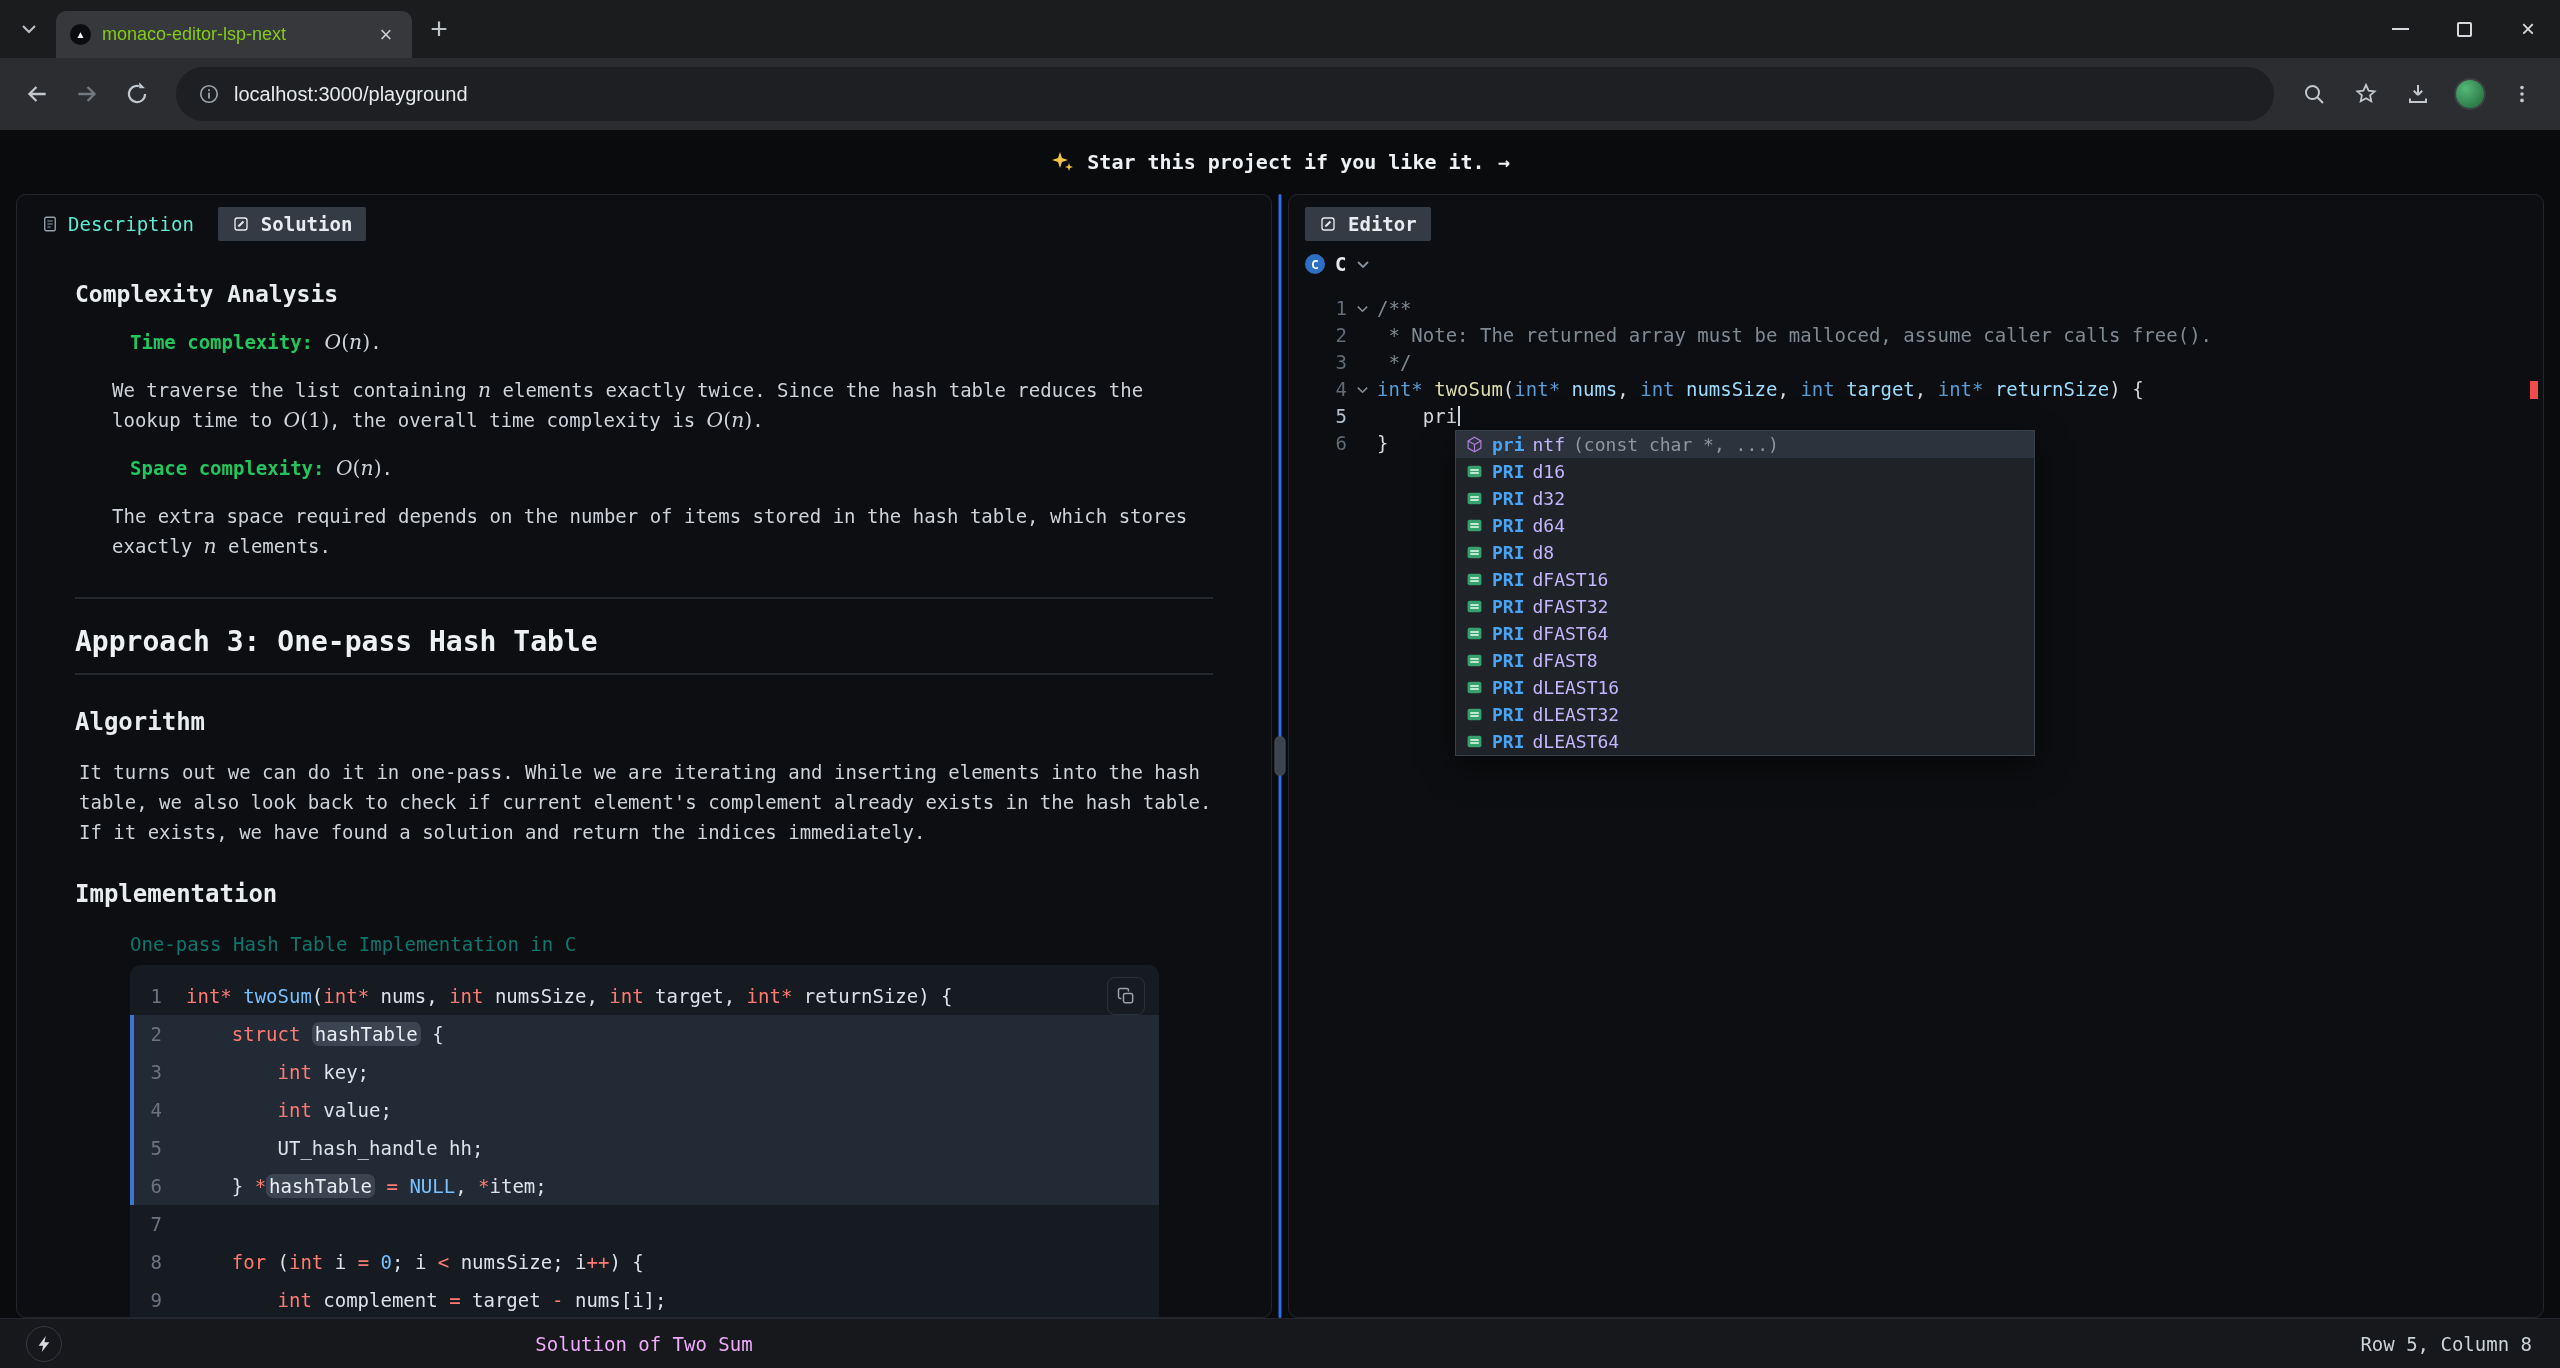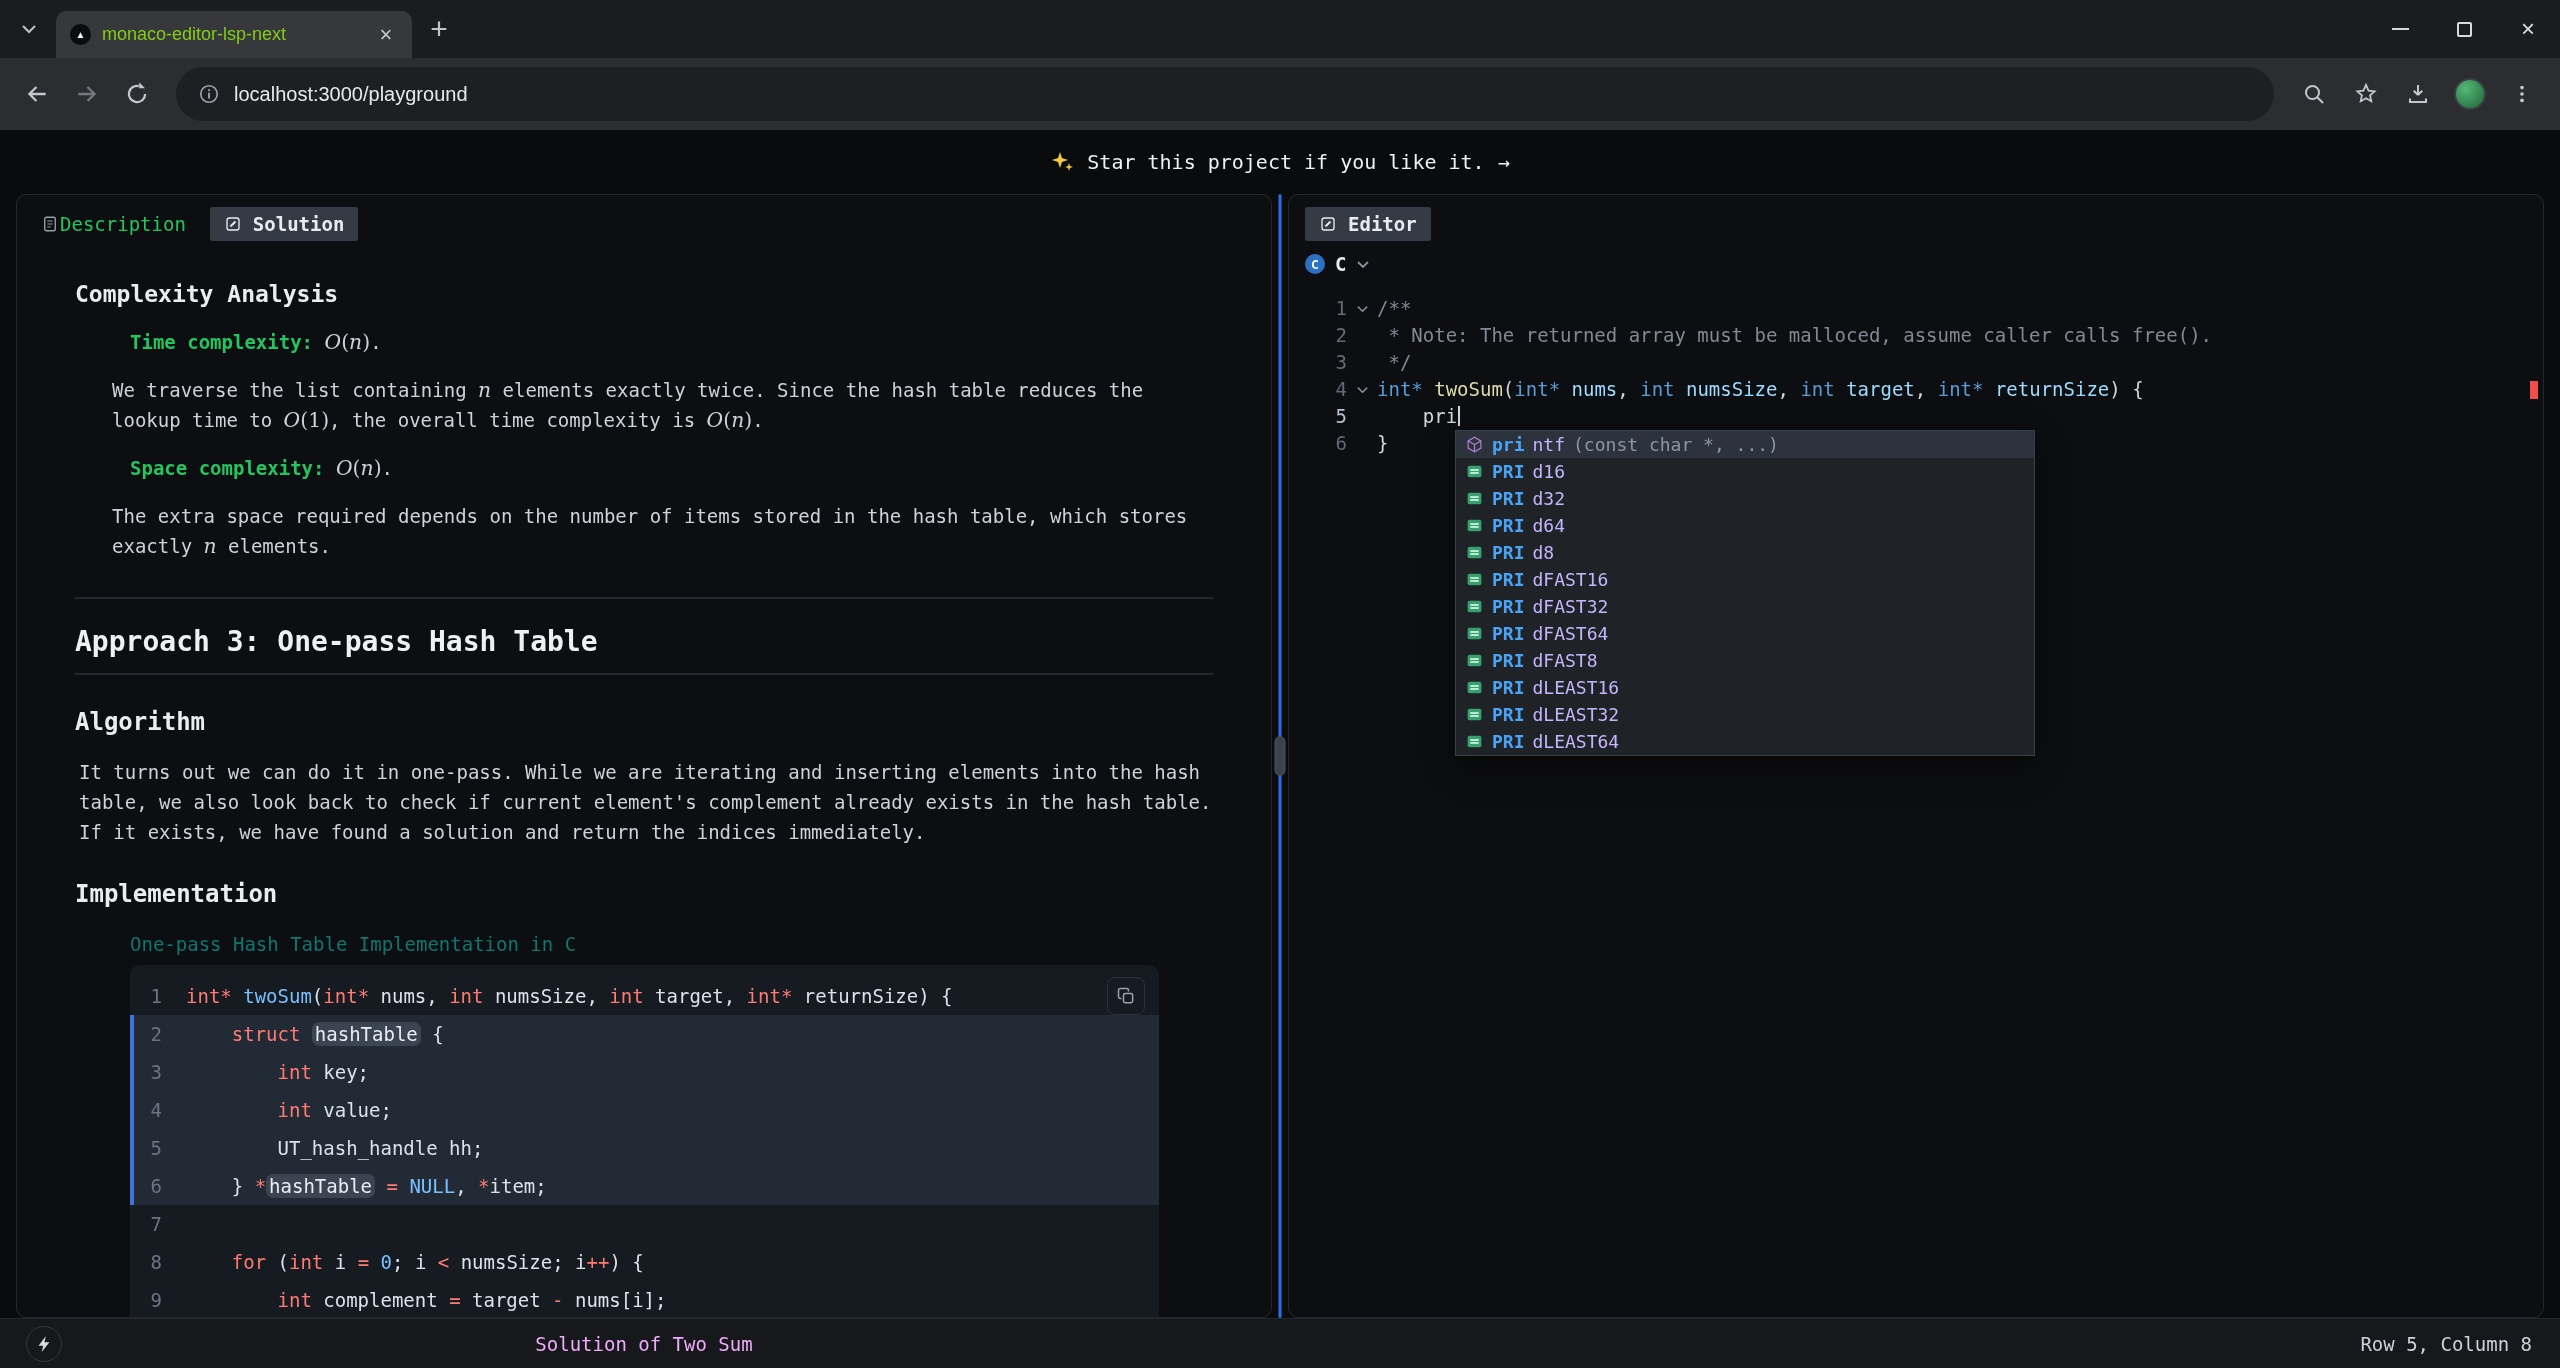--- a/index.html
+++ b/index.html
@@ -29,25 +29,25 @@
 
   .toolbar{height:72px;background:var(--chrome-bar);display:flex;align-items:center;padding:0 16px;gap:8px;font-family:"Liberation Sans",sans-serif}
   .navbtn{width:42px;height:42px;border:none;background:transparent;display:flex;align-items:center;justify-content:center;border-radius:50%}
   .urlbar{flex:1;height:54px;background:var(--chrome-pill);border-radius:27px;display:flex;align-items:center;gap:14px;padding:0 22px;margin:0 10px}
   .url-text{color:#e6e9ec;font-size:20px}
   .toolbtn{width:44px;height:44px;border:none;background:transparent;display:flex;align-items:center;justify-content:center;border-radius:50%}
   .avatar{width:32px;height:32px;border-radius:50%;background:radial-gradient(circle at 35% 32%,#55b877,#2e7d4b 70%);border:2px solid #3c4043}
 
   
   .page{flex:1;display:flex;flex-direction:column;background:var(--page);color:#ced3da}
-  .banner{height:64px;display:flex;align-items:center;justify-content:center;gap:13px;font-size:20px;font-weight:normal;color:#eef1f4}
+  .banner{height:64px;display:flex;align-items:center;justify-content:center;gap:13px;font-size:20px;font-weight:bold;color:#eef1f4}
   .main{display:grid;grid-template-columns:1fr 16px 1fr;padding:0 16px;height:1124px}
   .panel{background:var(--card);border:1px solid var(--border);border-radius:10px;overflow:hidden;display:flex;flex-direction:column}
   .p-header{display:flex;align-items:center;gap:16px;padding:12px 16px 8px}
-  .ghost-tab{display:inline-flex;align-items:center;gap:1px;color:#22c55e;font-size:19px;padding:6px 8px;background:transparent;border:none;font-family:"DejaVu Sans Mono",monospace}
+  .ghost-tab{display:inline-flex;align-items:center;gap:9px;color:#5eead4;font-size:19px;padding:6px 8px;background:transparent;border:none;font-family:"DejaVu Sans Mono",monospace}
   .pill{display:inline-flex;align-items:center;gap:11px;background:#353b44;color:#e8ecf1;border-radius:2px;padding:6px 14px;font-size:19px;font-weight:bold;border:none;font-family:"DejaVu Sans Mono",monospace}
 
   
   .divider{position:relative}
   .divider::before{content:'';position:absolute;left:50%;transform:translateX(-50%);top:0;bottom:0;width:3px;background:var(--accent);border-radius:2px}
   .divider-handle{position:absolute;left:50%;top:50%;transform:translate(-50%,-50%);width:11px;height:40px;background:#3c434d;border:1px solid #4c5560;border-radius:6px;z-index:2}
 
   
   .article{flex:1;overflow:hidden;padding:4px 58px 0;font-size:19px;line-height:30px}
   .article strong,.article b{color:#22c55e}

